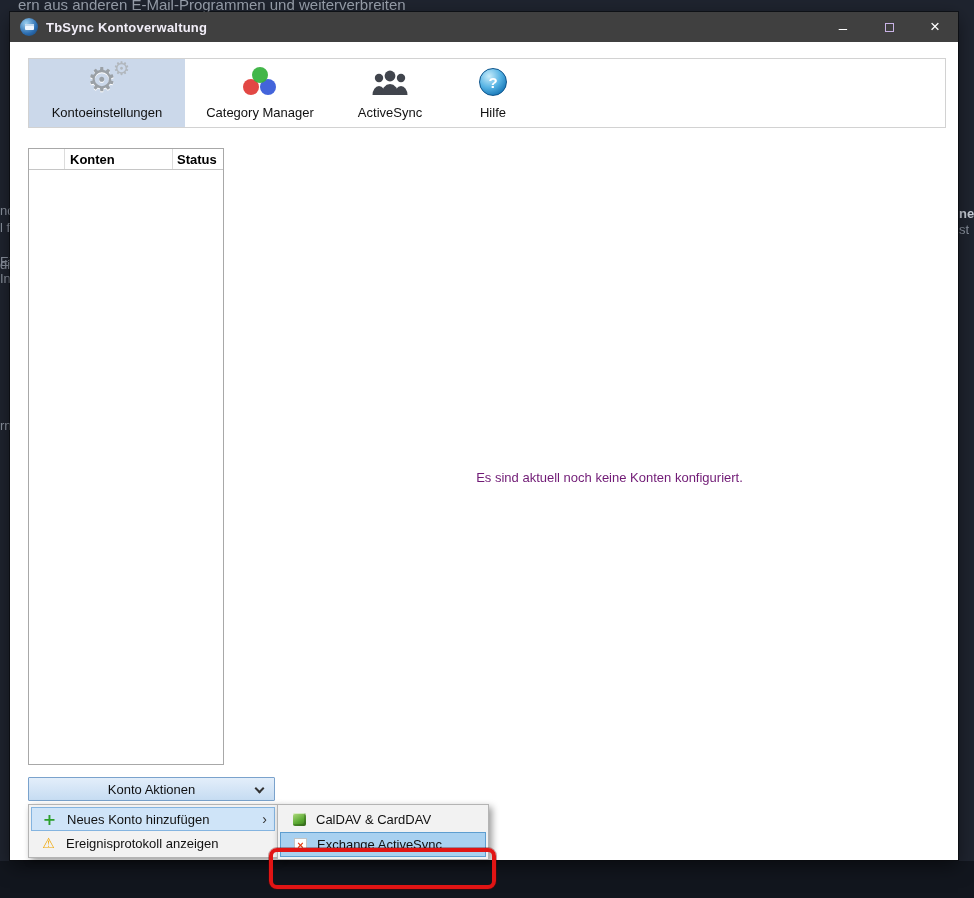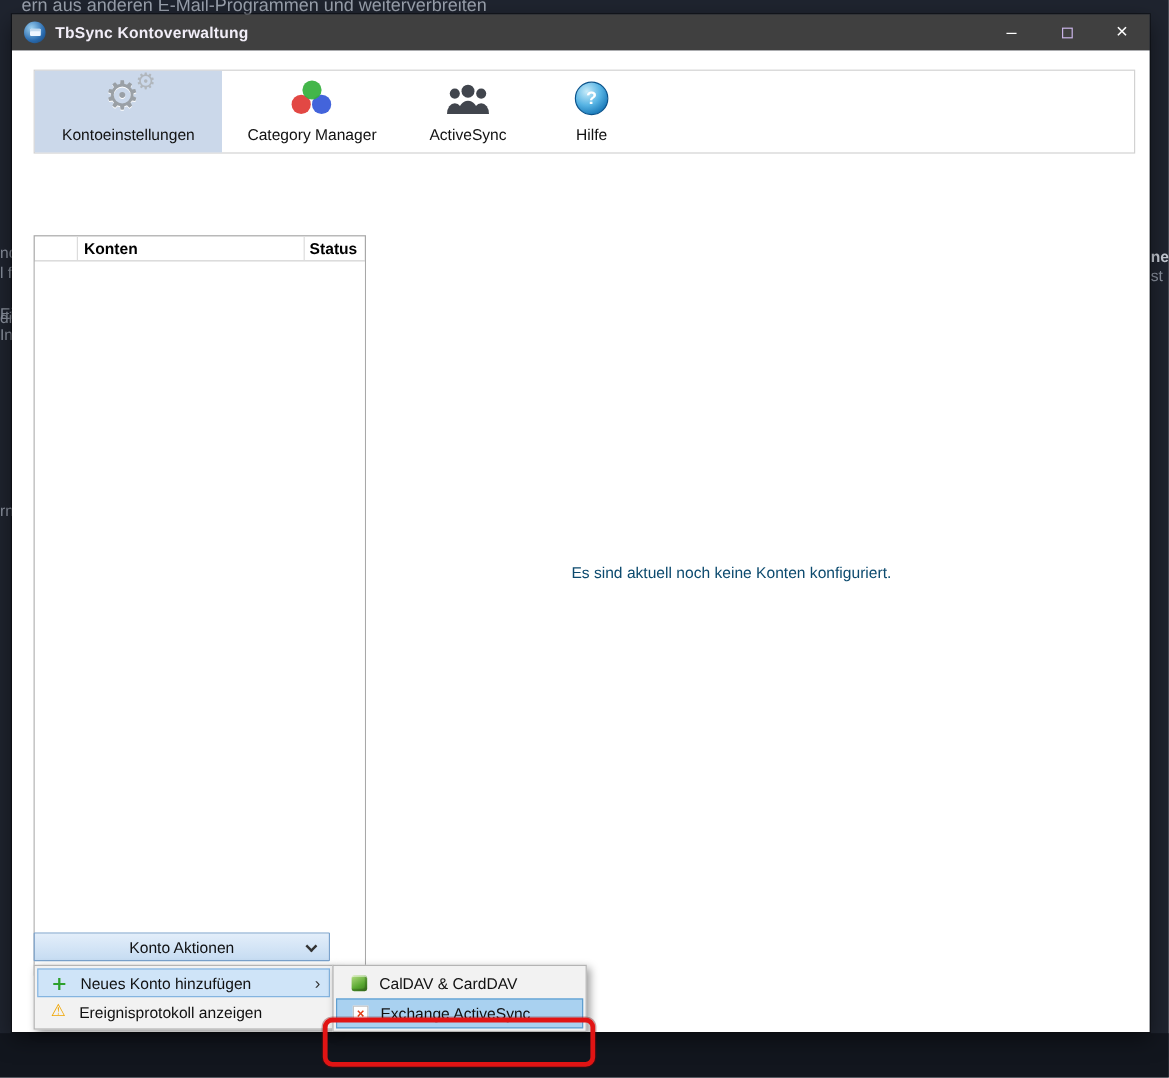--- a/index.html
+++ b/index.html
@@ -56,28 +56,28 @@
   .cb { left:17px; top:12px; background:#3558d8; }
 
   .comm-svg { display:block; }
 
   .help-circle { width:28px; height:28px; border-radius:50%;
     background:radial-gradient(circle at 35% 28%, #c8ecfa, #58b4e4 45%, #1878b8 80%, #0e5a94);
     border:1px solid #0c548c; color:#fff; font-weight:bold; font-size:15px;
     display:flex; align-items:center; justify-content:center; }
 
   
-  .accounts { position:absolute; left:18px; top:106px; width:277px; height:617px; border:1px solid #a8a8a8; background:#fff;margin-top:48px; }
+  .accounts { position:absolute; left:18px; top:106px; width:196px; height:617px; border:1px solid #a8a8a8; background:#fff; }
   .list-header { height:21px; display:flex; align-items:center; border-bottom:1px solid #c6c6c6; font-weight:bold; font-size:13px; color:#000; }
   .lh0 { width:36px; height:100%; border-right:1px solid #dcdcdc; }
   .lh1 { flex:1; height:100%; display:flex; align-items:center; padding-left:5px; border-right:1px solid #dcdcdc; }
   .lh2 { width:50px; padding-left:4px; }
   .list-body { position:absolute; left:0; right:0; top:21px; bottom:0; background:#fff; }
 
-  .empty-msg { position:absolute; left:265px; top:428px; width:669px; text-align:center; font-size:13px; color:#0c4a6e; }
+  .empty-msg { position:absolute; left:265px; top:428px; width:669px; text-align:center; font-size:13px; color:#701a75; }
 
   
   .actions-btn { position:absolute; left:18px; top:735px; width:247px; height:24px;
     background:linear-gradient(#e3eefa,#c6dcf2); border:1px solid #7aa2cc; border-radius:1px;
     display:flex; align-items:center; justify-content:center; font-size:13px; color:#0f1012; cursor:default; }
   .chev { position:absolute; right:11px; top:7px; width:7px; height:7px;
     border-right:2px solid #333; border-bottom:2px solid #333; transform:rotate(45deg); }
 
   
   .menu-popup { position:absolute; left:28px; top:804px; width:250px; background:#f2f2f2;

